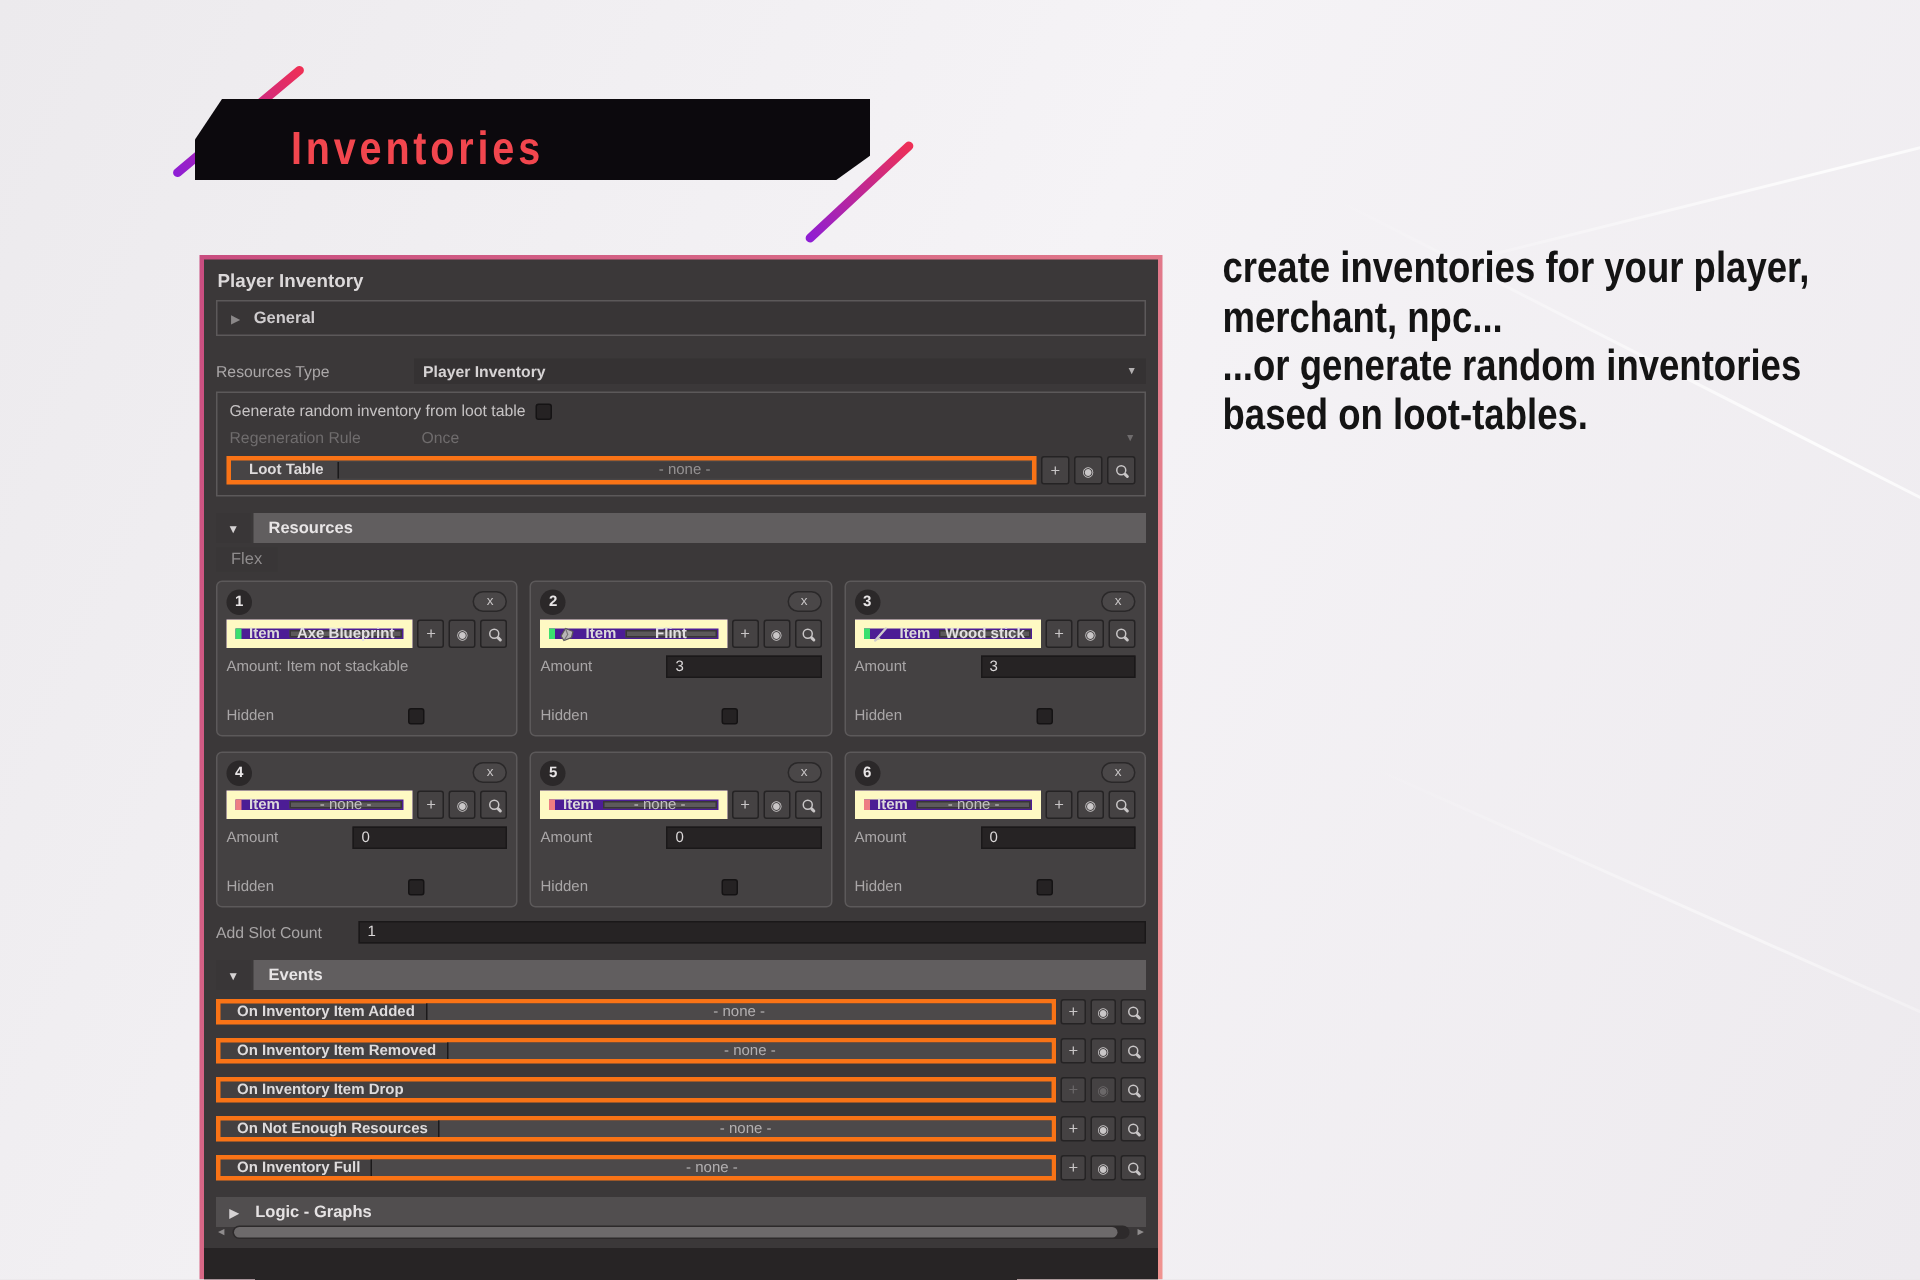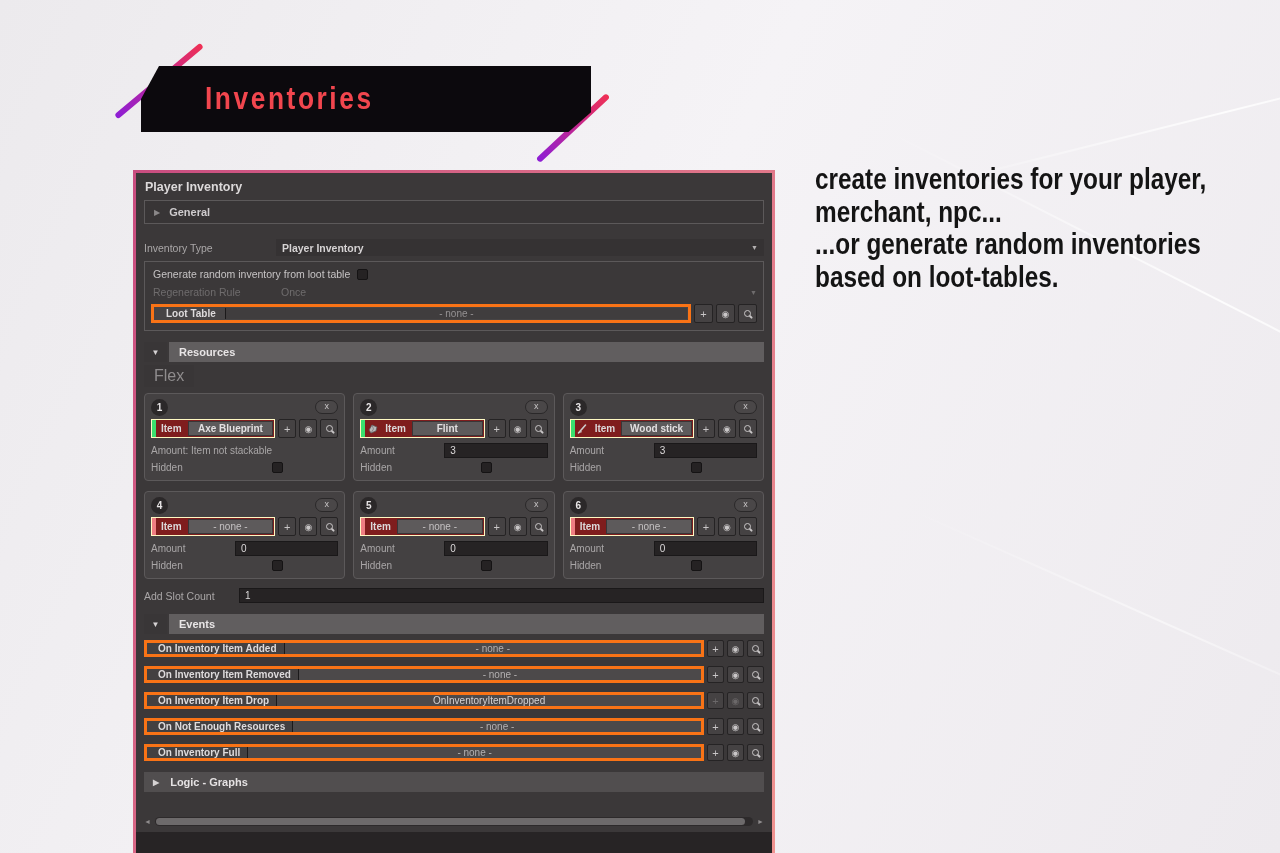--- a/index.html
+++ b/index.html
@@ -7,21 +7,21 @@
   body { font-family:"Liberation Sans", sans-serif; background:#eae7ea; position:relative; }
 
   
   .bg-grad { position:absolute; inset:0; background:linear-gradient(115deg,#eceaed 0%,#f5f3f6 48%,#edeaee 100%); }
   .crease { position:absolute; height:2px; background:linear-gradient(90deg,rgba(255,255,255,0),rgba(255,255,255,.85),rgba(255,255,255,0)); }
   .crease1 { width:760px; left:840px; top:300px; transform:rotate(27deg); }
   .crease2 { width:620px; left:920px; top:110px; transform:rotate(-14deg); }
   .crease3 { width:560px; left:880px; top:620px; transform:rotate(24deg); opacity:.6; }
 
   
-  .banner { position:absolute; left:141px; top:66px; width:450px; height:66px; background:#0c090d;
+  .banner { position:absolute; left:130px; top:66px; width:450px; height:54px; background:#0c090d;
             clip-path:polygon(4% 0, 100% 0, 100% 70%, 95% 100%, 0 100%, 0 50%); }
   .banner-text { position:absolute; left:64px; top:0; height:66px; display:flex; align-items:center;
                  font-size:31px; font-weight:bold; letter-spacing:3px; color:#f2464e;
                  transform:scaleX(.85); transform-origin:left center; }
   .accent { position:absolute; height:6px; border-radius:3px;
             background:linear-gradient(90deg,#8d1ed6,#f03054); }
   .accent-a { width:112px; left:103px; top:78px; transform:rotate(-40deg); }
   .accent-b { width:96px;  left:525px; top:125px; transform:rotate(-43deg); }
 
   
@@ -77,43 +77,43 @@
   .mag-ic { width:7px; height:7px; border:1.4px solid #c9c6c7; border-radius:50%; position:relative; display:inline-block; }
   .mag-ic::after { content:""; position:absolute; width:4px; height:1.6px; background:#c9c6c7;
                    transform:rotate(45deg); right:-3px; bottom:-2px; border-radius:1px; }
 
   .fold-header { margin:11px 8px 0; display:flex; height:20px; gap:2px; }
   .fold-sq { width:23px; background:#393637; display:flex; align-items:center; justify-content:center; }
   .fold-bar { flex:1; background:#615e5f; display:flex; align-items:center; padding:0 10px;
               font-size:11px; font-weight:bold; color:#e8e5e6; }
 
   .flex-tab { margin:3px 0 0 8px; display:inline-block; background:#393637; color:#8f8c8d;
-              font-size:16px; padding:2px 10px; }
+              font-size:11px; padding:2px 10px; }
 
   .slot-grid { margin:6px 8px 0; display:grid; grid-template-columns:repeat(3,1fr); gap:10px 8px; }
   .slot { border:1px solid #5c595a; background:#444142; border-radius:4px; padding:5px 6px 6px; }
   .slot-top { display:flex; justify-content:space-between; align-items:center; height:16px; }
   .badge { width:17px; height:17px; border-radius:50%; background:#2b2829; color:#e8e5e6;
            font-size:10px; font-weight:bold; display:flex; align-items:center; justify-content:center; }
   .xbtn { width:23px; height:14px; border-radius:8px; background:#4a4748; border:1px solid #2a2829;
           color:#c9c6c7; font-size:9px; display:flex; align-items:center; justify-content:center; line-height:1; padding-bottom:1px; }
   .item-row { display:flex; gap:3px; margin-top:4px; height:19px; }
-  .item-group { flex:1; display:flex; align-items:stretch; border:1px solid #fef9c3; background:#7f1d1d; }
+  .item-group { flex:1; display:flex; align-items:stretch; border:6px solid #fef9c3; background:#4c1d95; }
   .item-ic { display:flex; align-items:center; justify-content:center; width:15px; }
   .item-label { display:flex; align-items:center; padding:0 5px; font-size:10px; font-weight:bold; color:#dcd9da; }
   .item-value { flex:1; margin:1px; background:#5d5a5b; border:1px solid #393637; display:flex;
                 align-items:center; justify-content:center; font-size:10px; color:#e3e0e1; font-weight:bold; }
   .slot.empty .item-value { color:#c4c1c2; font-weight:normal; }
   .item-row .sbtn { width:18px; height:19px; }
   .amount-row { display:flex; margin-top:5px; height:15px; align-items:center; font-size:10px; color:#a9a6a7; }
   .amount-row .lbl { width:84px; }
   .amount-input { flex:1; background:#262324; border:1px solid #1a1819; color:#dcd9da;
                   display:flex; align-items:center; padding:0 5px; height:15px; font-size:10px; }
   .note { font-size:10px; color:#a9a6a7; margin-top:5px; height:15px; display:flex; align-items:center; }
-  .hidden-row { display:flex; margin-top:2px; height:14px; align-items:center; font-size:10px; color:#a9a6a7;gap:37px; }
+  .hidden-row { display:flex; margin-top:18px; height:14px; align-items:center; font-size:10px; color:#a9a6a7;gap:37px; }
   .hidden-row .lbl { width:84px; }
 
   .addcount-row { margin:9px 8px 0; display:flex; align-items:center; height:15px; font-size:10.5px; color:#a9a6a7; }
   .addcount-row .lbl { width:95px; }
   .addcount-row .amount-input { height:15px; }
 
   .addslot-btn { margin:6px 8px 0; height:30px; background:#6f6c6d; border-radius:3px;
                  display:flex; align-items:center; justify-content:center; font-size:10.5px; color:#efedee; }
 
   .events-list { margin:6px 8px 0; display:flex; flex-direction:column; gap:9px; }
@@ -159,21 +159,21 @@
 
 
   <div class="panel-title">Player Inventory</div>
 
   <div class="general-box">
     <span class="caret">▶</span>
     <span class="sec-label">General</span>
   </div>
 
   <div class="invtype-row">
-    <span class="lbl">Inventory Type</span>
+    <span class="lbl">Resources Type</span>
     <span class="invtype-select">
       <span class="val">Player Inventory</span>
       <span class="dd">▼</span>
     </span>
   </div>
 
   <div class="sub-box">
     <div class="gen-row">
       <span>Generate random inventory from loot table</span>
       <span class="cb"></span>
@@ -441,21 +441,20 @@
           </span>
       <span class="sbtn">
             <i class="mag-ic"></i>
           </span>
     </div>
 
     <div class="evrow set">
       <span class="field-group">
         <span class="fbar bar-green"></span>
         <span class="f-label">On Inventory Item Drop</span>
-        <span class="f-value">OnInventoryItemDropped</span>
       </span>
       <span class="sbtn dim">+</span>
       <span class="sbtn dim">
             <span class="eye">◉</span>
           </span>
       <span class="sbtn">
             <i class="mag-ic"></i>
           </span>
     </div>
 

